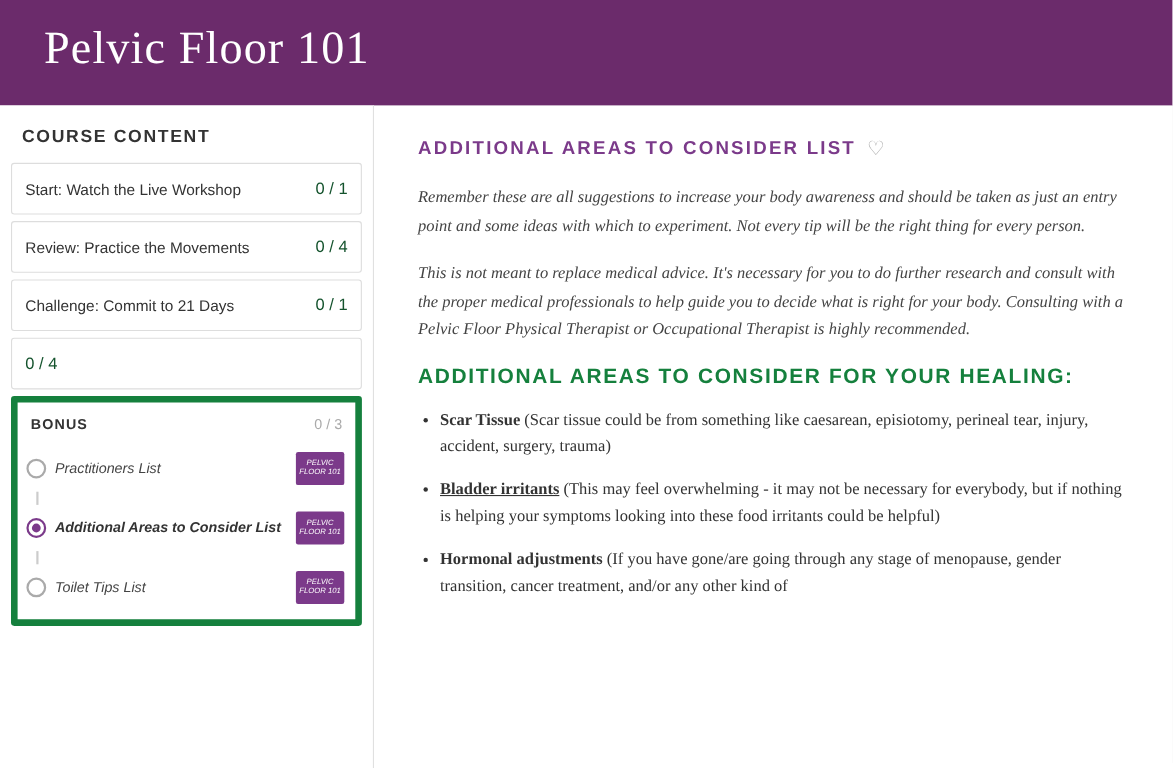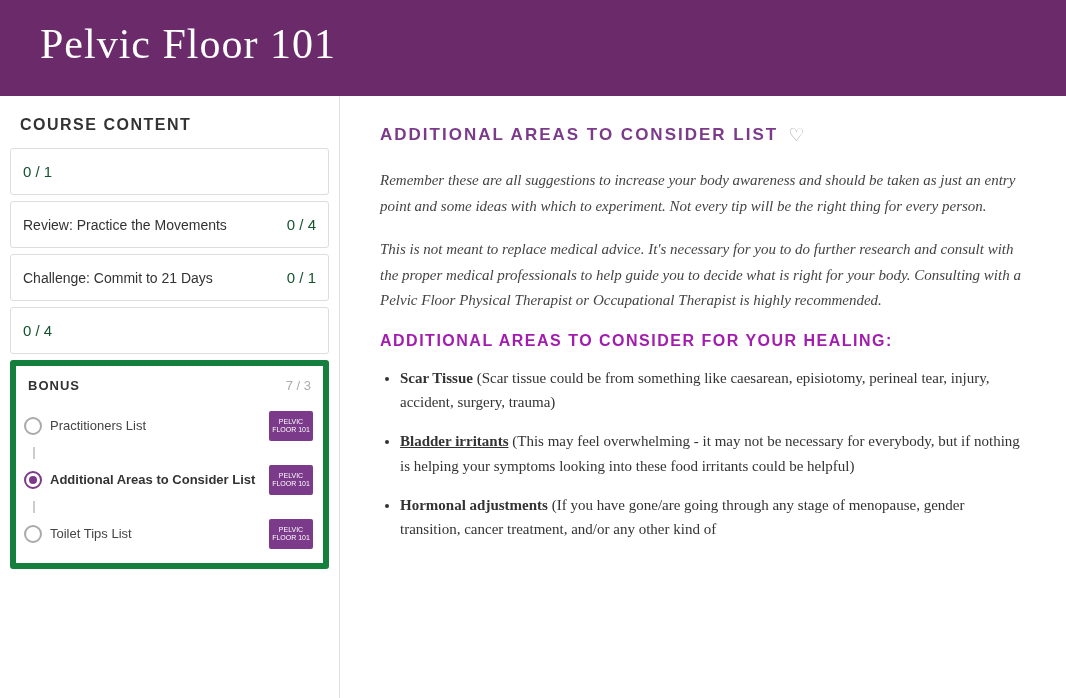--- a/index.html
+++ b/index.html
@@ -89,20 +89,21 @@
       text-transform: uppercase;
       letter-spacing: 1px;
     }
     .bonus-count {
       font-size: 13px;
       color: #aaa;
       font-family: Arial, sans-serif;
     }
     .bonus-items {
       padding: 4px 0 8px 0;
+      font-style: italic;
     }
     .bonus-item {
       display: flex;
       align-items: center;
       padding: 6px 10px 6px 8px;
       gap: 8px;
       cursor: pointer;
     }
     .bonus-item.active .bonus-item-title {
       font-weight: 700;
@@ -183,24 +184,24 @@
     }
     .intro-text {
       font-style: italic;
       color: #444;
       line-height: 1.7;
       margin-bottom: 18px;
       font-size: 15px;
     }
     .section-title {
       font-family: Arial, sans-serif;
-      font-size: 16px;
+      font-size: 19px;
       font-weight: 800;
       letter-spacing: 1.5px;
-      color: #a21caf;
+      color: #15803d;
       text-transform: uppercase;
       margin-bottom: 16px;
       margin-top: 8px;
     }
     .healing-list {
       padding-left: 20px;
     }
     .healing-list li {
       margin-bottom: 14px;
       line-height: 1.65;
@@ -223,20 +224,21 @@
   <span class="header-title">Pelvic Floor 101</span>
 </header>
 
 <div class="main-layout">
 
   <aside class="sidebar">
     <div class="sidebar-heading">Course Content</div>
 
     <div class="sidebar-section">
       <div class="sidebar-section-header">
+        <span class="sidebar-section-title">Start: Watch the Live Workshop</span>
         <span class="sidebar-section-count">0 / 1</span>
       </div>
     </div>
 
     <div class="sidebar-section">
       <div class="sidebar-section-header">
         <span class="sidebar-section-title">Review: Practice the Movements</span>
         <span class="sidebar-section-count">0 / 4</span>
       </div>
     </div>
@@ -250,21 +252,21 @@
 
     <div class="sidebar-section">
       <div class="sidebar-section-header">
         <span class="sidebar-section-count">0 / 4</span>
       </div>
     </div>
 
     <div class="bonus-section">
       <div class="bonus-header">
         <span class="bonus-label">BONUS</span>
-        <span class="bonus-count">7 / 3</span>
+        <span class="bonus-count">0 / 3</span>
       </div>
       <div class="bonus-items">
 
         <div class="bonus-item">
           <div class="radio-circle"></div>
           <span class="bonus-item-title">Practitioners List</span>
           <div class="bonus-item-thumb">PELVIC FLOOR 101</div>
         </div>
 
         <div class="bonus-connector"></div>

